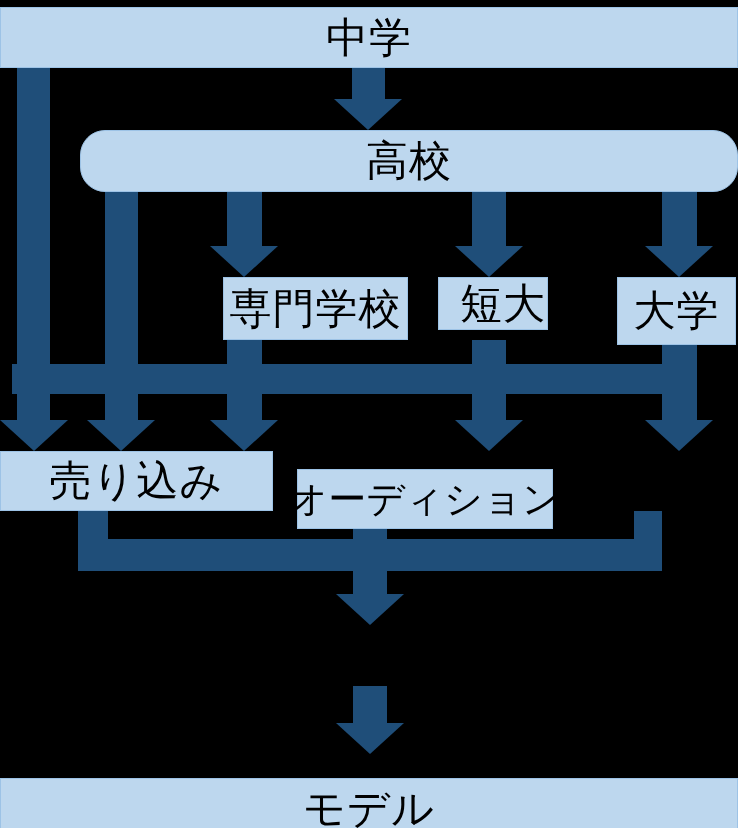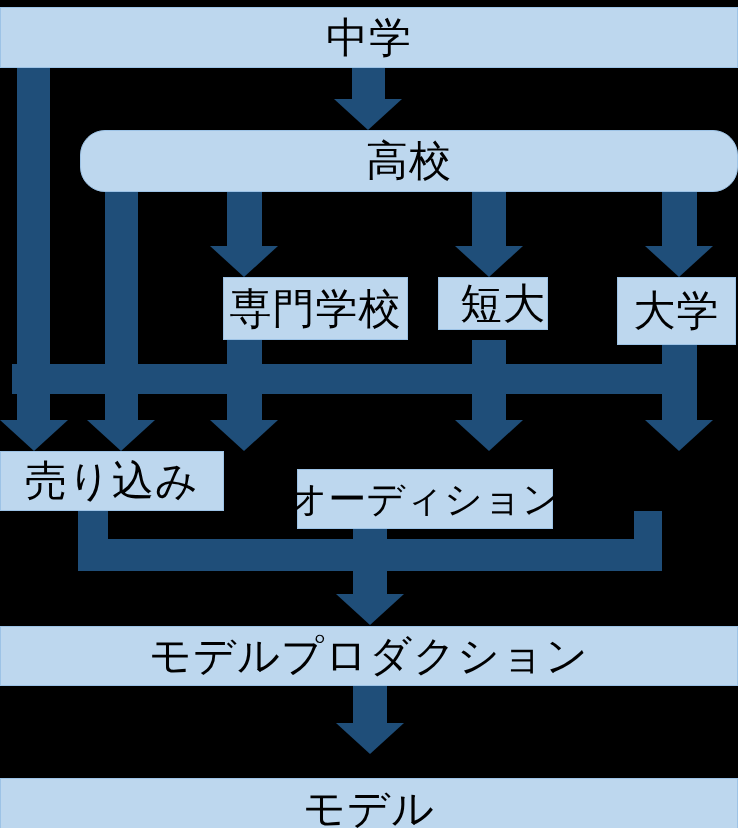--- a/index.html
+++ b/index.html
@@ -85,18 +85,17 @@
   <div class="head" style="left:336px;top:594px;"></div>
 
   <div class="shaft" style="left:353px;top:686px;width:34px;height:37px;"></div>
   <div class="head" style="left:336px;top:723px;"></div>
 
   <div class="node" style="left:0px;top:7px;width:738px;height:61px;">中学</div>
   <div class="node" style="left:80px;top:130px;width:658px;height:62px;border-radius:25px;">高校</div>
   <div class="node" style="left:183px;top:277px;width:185px;height:63px;margin-left:40px;">専門学校</div>
   <div class="node" style="left:438px;top:277px;width:110px;height:53px;padding-left:20px;">短大</div>
   <div class="node" style="left:617px;top:277px;width:119px;height:68px;">大学</div>
-  <div class="node" style="left:0px;top:451px;width:224px;height:60px;">売り込み</div>
+  <div class="node" style="left:0px;top:451px;width:273px;height:60px;">売り込み</div>
   <div class="node" style="left:297px;top:469px;width:256px;height:60px;font-size:38px;letter-spacing:0;">オーディション</div>
-  <div class="node" style="left:0px;top:626px;width:738px;height:60px;">モデルプロダクション</div>
   <div class="node" style="left:0px;top:754px;width:738px;height:62px;margin-top:24px;">モデル</div>
 
 </div>
 
 </body></html>

